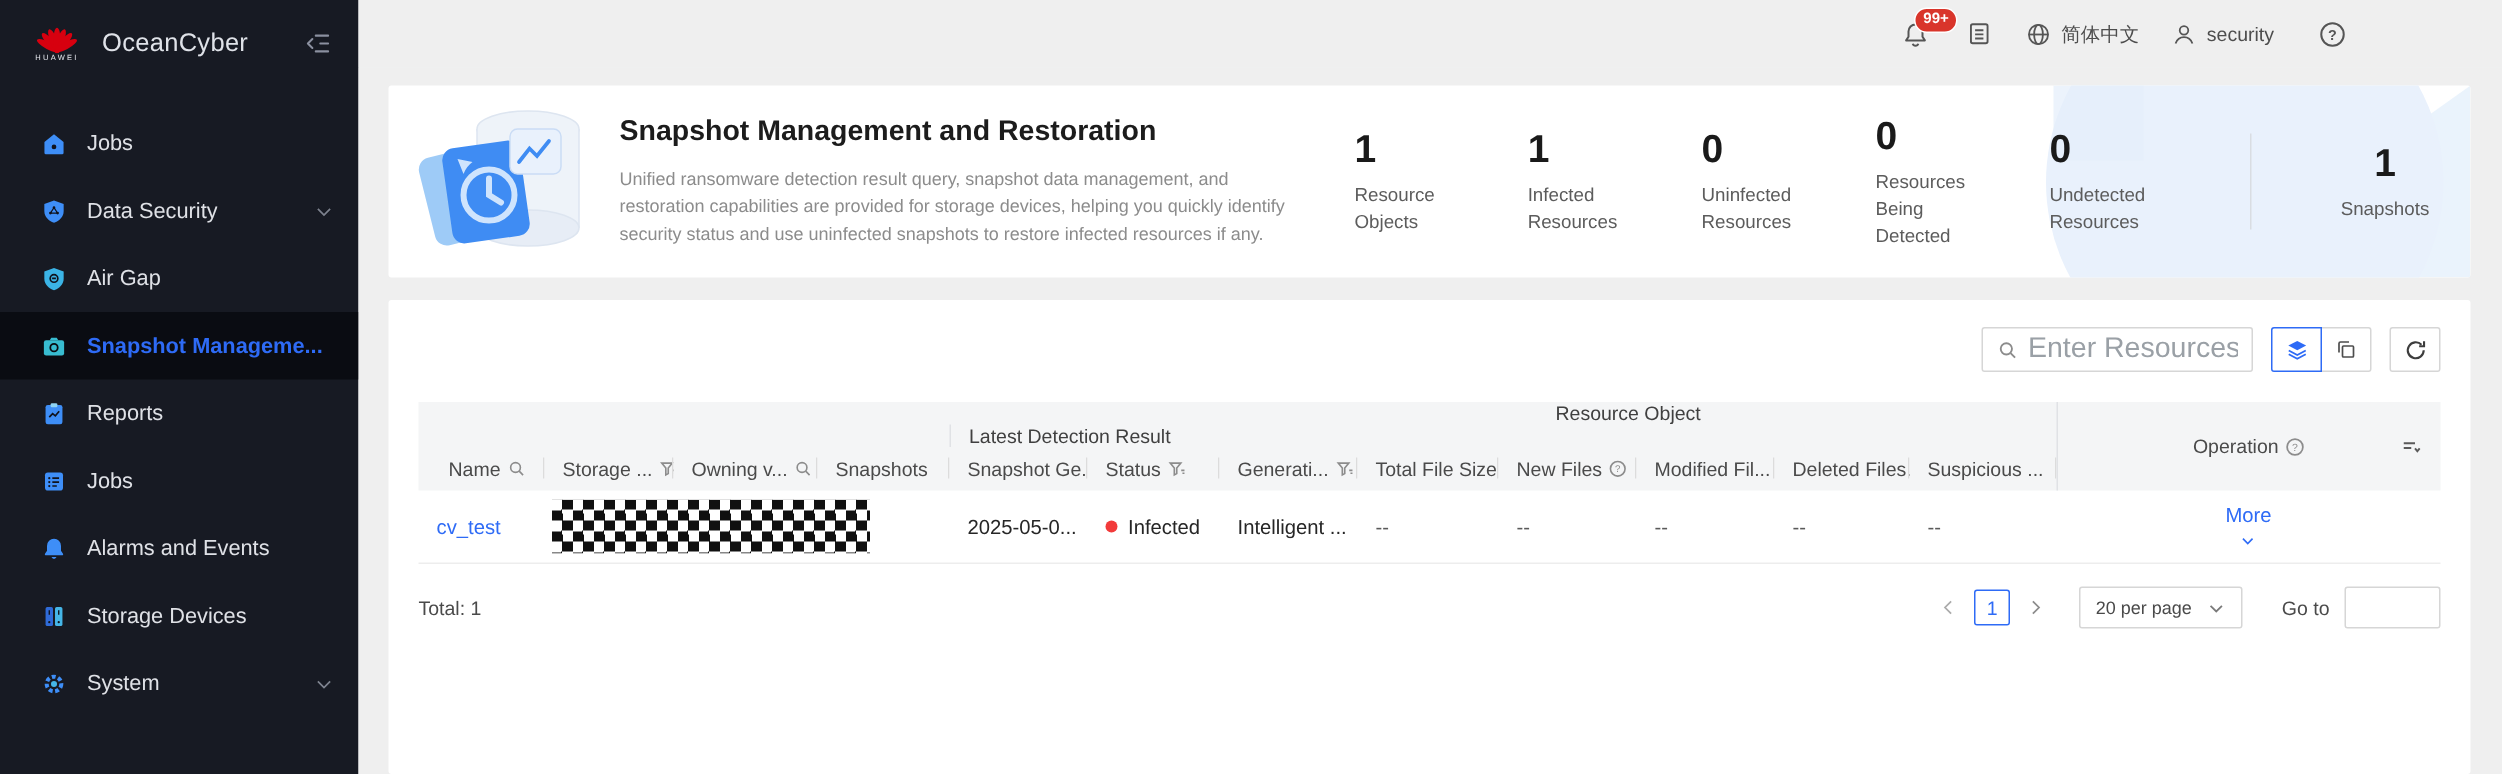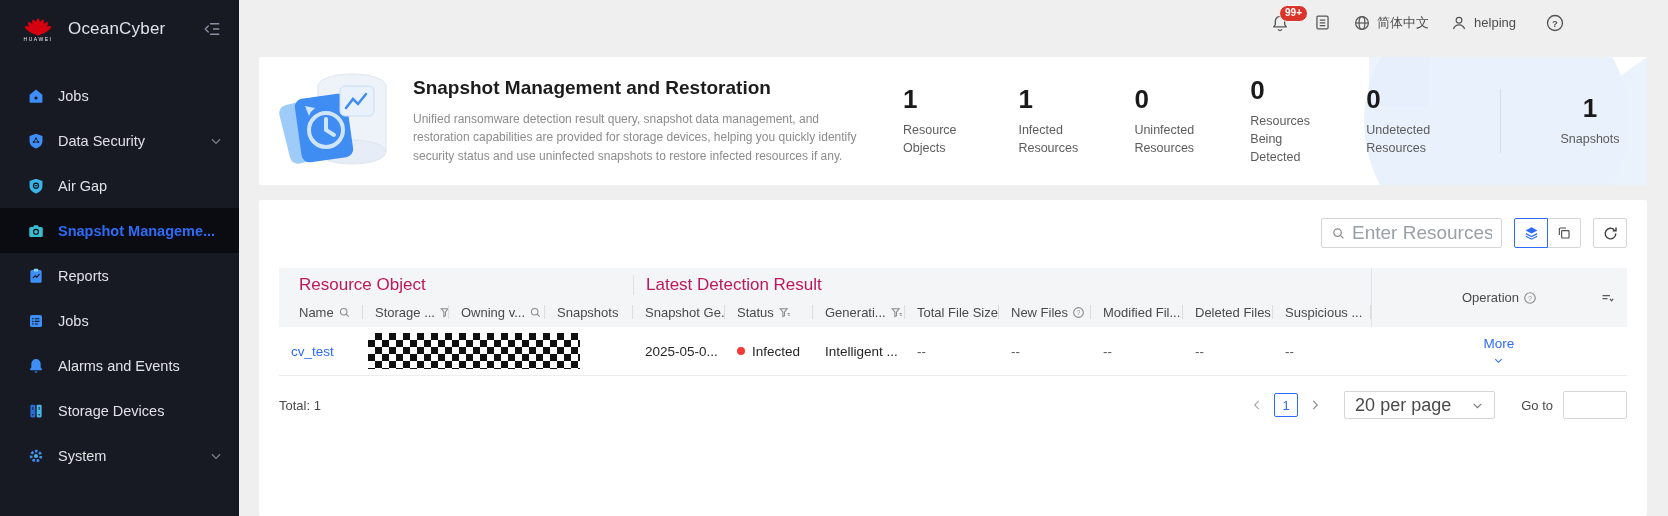--- a/index.html
+++ b/index.html
@@ -54,21 +54,21 @@
   .search-box input::placeholder { color:#9aa0a6; }
   .btn-group { display:flex; margin-left:12px; }
   .icon-btn { width:34px; height:30px; display:flex; align-items:center; justify-content:center; border:1px solid #d6d6d6; background:#fff; cursor:pointer; color:#4d4d4d; }
   .icon-btn.first { border-radius:2px 0 0 2px; }
   .icon-btn.last { border-radius:0 2px 2px 0; margin-left:-1px; }
   .icon-btn.active { border-color:#2e6bf6; color:#2e6bf6; z-index:1; }
   .refresh-btn { width:34px; height:30px; border:1px solid #d6d6d6; border-radius:2px; background:#fff; display:flex; align-items:center; justify-content:center; margin-left:12px; cursor:pointer; color:#3d3d3d; }
 
   .thead { display:flex; background:#f4f5f6; margin-top:20px; flex-shrink:0; }
   .thead-main { width:1092px; flex-shrink:0; }
-  .group-row { display:flex; height:29px; align-items:flex-end; padding-bottom:2px; font-size:17px; color:#be185d; }
+  .group-row { display:flex; height:29px; align-items:flex-end; padding-bottom:2px; font-size:13px; color:#404040;flex-direction:column; }
   .cols-row { display:flex; height:30px; align-items:center; font-size:13px; color:#4a4a4a; }
   .gcell { display:flex; align-items:center; height:20px; }
   .hcell { display:flex; align-items:center; gap:4px; padding-left:12px; position:relative; height:100%; white-space:nowrap; overflow:hidden; }
   .hcell::after { content:""; position:absolute; right:0; top:50%; transform:translateY(-50%); width:1px; height:14px; background:#dcdcdc; }
   .pl20 { padding-left:20px; }
   .g-latest { border-left:1px solid #e0e2e5; padding-left:12px; }
   .op-head { flex:1; border-left:1px solid #e0e2e5; display:flex; align-items:center; justify-content:center; gap:4px; position:relative; font-size:13px; color:#4a4a4a; }
   .col-settings { position:absolute; right:12px; top:50%; transform:translateY(-50%); cursor:pointer; display:flex; }
 
   .w-name{width:84px} .w-storage{width:86px} .w-owning{width:96px} .w-snapshots{width:88px}
@@ -83,21 +83,21 @@
   .dot { width:8px; height:8px; border-radius:50%; background:#f23a3a; flex-shrink:0; }
   .dim { color:#595959; }
   .op-cell { flex:1; display:flex; align-items:center; justify-content:center; gap:5px; }
   .more-link { color:#2e6bf6; cursor:pointer; display:flex; align-items:center; gap:4px; font-size:13.5px;flex-direction:column; }
 
   .tfoot { display:flex; align-items:center; margin-top:15px; font-size:13px; color:#4a4a4a; flex-shrink:0; }
   .pager { margin-left:auto; display:flex; align-items:center; gap:10px; }
   .pg-arrow { display:flex; cursor:pointer; color:#ababab; }
   .pg-arrow.next { color:#8c8c8c; }
   .pg-num { min-width:24px; height:24px; border:1px solid #2e6bf6; border-radius:2px; color:#2e6bf6; display:flex; align-items:center; justify-content:center; font-size:13px; cursor:pointer; }
-  .page-size { height:28px; border:1px solid #d6d6d6; border-radius:2px; display:flex; align-items:center; gap:20px; padding:0 10px; margin-left:12px; font-size:18px; color:#4a4a4a; cursor:pointer; }
+  .page-size { height:28px; border:1px solid #d6d6d6; border-radius:2px; display:flex; align-items:center; gap:10px; padding:0 10px; margin-left:12px; font-size:12px; color:#4a4a4a; cursor:pointer; }
   .goto-label { margin-left:16px; }
   .goto-input { width:64px; height:28px; border:1px solid #d6d6d6; border-radius:2px; outline:none; padding:0 6px; font-size:13px; font-family:"Liberation Sans",sans-serif; }
 
   svg { display:block; }
 </style>
 </head>
 <body>
 
 <div class="app">
 
@@ -271,21 +271,21 @@
           </span>
         <span>简体中文</span>
       </div>
       <div class="tb-group">
         <span>
             <svg width="18" height="18" viewBox="0 0 24 24" fill="none" stroke="#555" stroke-width="1.6">
               <circle cx="12" cy="8.3" r="3.8"></circle>
               <path d="M4.5 20c1.4-3.9 4.4-5.6 7.5-5.6s6.1 1.7 7.5 5.6"></path>
             </svg>
           </span>
-        <span>helping</span>
+        <span>security</span>
       </div>
       <div class="help-wrap">
         <span>
             <svg width="20" height="20" viewBox="0 0 24 24">
               <circle cx="12" cy="12" r="9" fill="none" stroke="#555" stroke-width="1.6"></circle>
               <text x="12" y="16.2" text-anchor="middle" font-size="11.5" font-family="Liberation Sans, sans-serif" fill="#555" font-weight="bold">?</text>
             </svg>
           </span>
       </div>
     </div>

